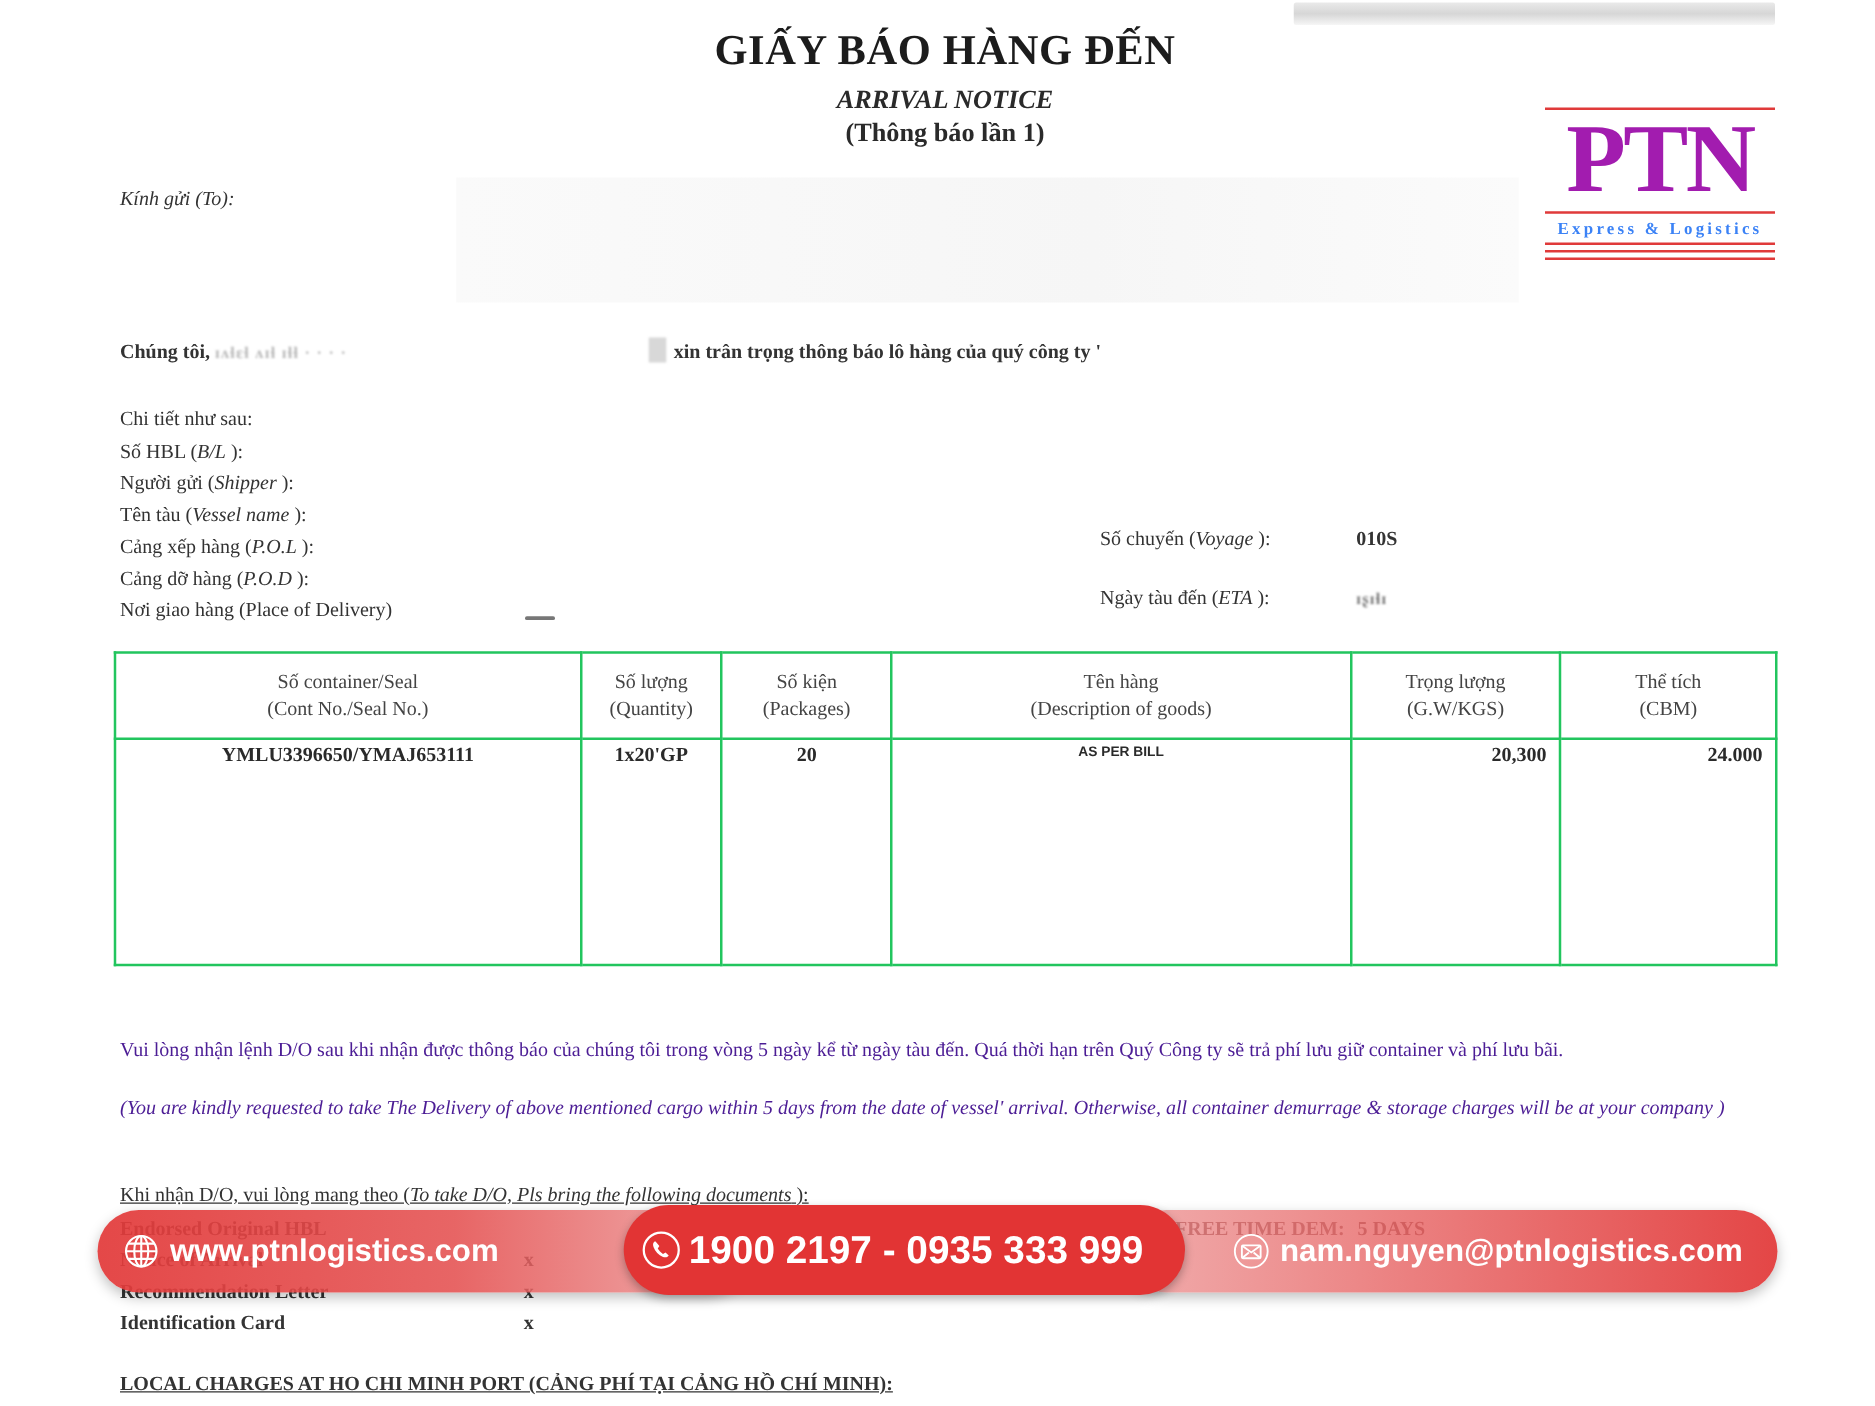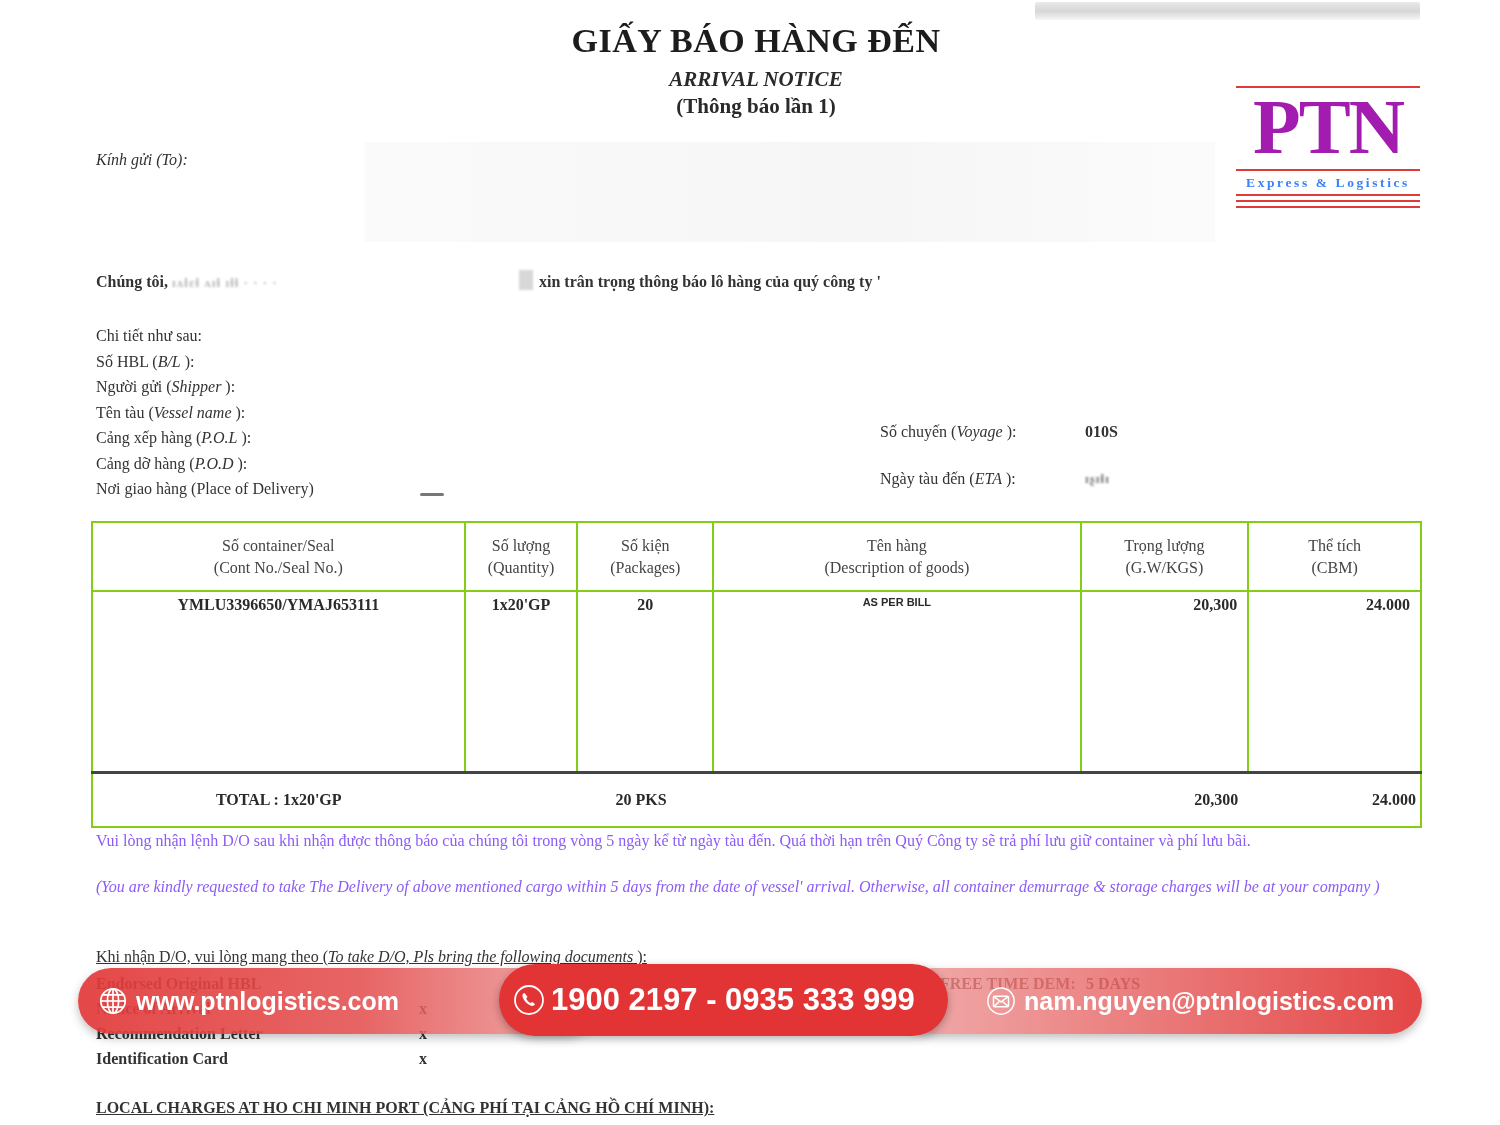--- a/index.html
+++ b/index.html
@@ -56,34 +56,34 @@
     .voyage .row { height: 27px; line-height: 27px; display: flex; margin-top: 20px; }
     .voyage .k { width: 205px; }
     .voyage .v { font-weight: bold; }
     .dash-mark { left: 420px; top: 493px; width: 24px; height: 3px; background: #777; border-radius: 2px; filter: blur(.6px); }
 
     
     table.goods {
       position: absolute; left: 91px; top: 521px; width: 1331px;
       border-collapse: collapse; font-size: 16px; color: #2a2a2a;
     }
-    table.goods th, table.goods td { border: 2px solid #84cc16; padding: 0; }
+    table.goods th, table.goods td { border: 2px solid #22c55e; padding: 0; }
     table.goods th {
       font-weight: normal; height: 67px; text-align: center; line-height: 22px; color: #444;
     }
     table.goods td.data { vertical-align: top; height: 175px; padding-top: 4px; font-weight: bold; }
     table.goods tr.total td { height: 52px; font-weight: bold; border-top: 3px solid #444; }
     table.goods tr.total td.nob { border-left: none; border-right: none; }
     table.goods tr.total td.first { border-right: none; }
     table.goods tr.total td.last { border-left: none; }
     .c { text-align: center; }
     .r { text-align: right; padding-right: 10px !important; }
     .sans { font-family: "Liberation Sans", sans-serif; font-size: 11px; }
 
-    .para { left: 96px; width: 1320px; font-size: 16px; line-height: 23px; color: #8b5cf6; }
+    .para { left: 96px; width: 1320px; font-size: 16px; line-height: 23px; color: #4c1d95; }
     .p1 { top: 829px; }
     .p2 { top: 875px; font-style: italic; }
     .docs-head { left: 96px; top: 948px; text-decoration: underline; }
     .doc-item { left: 96px; font-size: 16px; font-weight: bold; color: #333; }
     .doc-x { left: 419px; font-size: 16px; font-weight: bold; color: #333; }
     .local-head { left: 96px; top: 1099px; font-weight: bold; text-decoration: underline; }
     .freetime-k { left: 940px; top: 975px; font-weight: bold; color: #7a4040; font-size: 16px; }
     .freetime-v { left: 1086px; top: 975px; font-weight: bold; color: #6a3434; font-size: 16px; }
 
     
@@ -201,27 +201,20 @@
   </thead>
   <tbody>
     <tr>
       <td class="data c">YMLU3396650/YMAJ653111</td>
       <td class="data c">1x20'GP</td>
       <td class="data c">20</td>
       <td class="data c sans">AS PER BILL</td>
       <td class="data r">20,300</td>
       <td class="data r">24.000</td>
     </tr>
-    <tr class="total">
-      <td class="c first" colspan="1">TOTAL : 1x20'GP</td>
-      <td class="nob"></td>
-      <td class="c nob" colspan="2" style="text-align:left;padding-left:38px;">20 PKS</td>
-      <td class="r nob">20,300</td>
-      <td class="r last" style="padding-right:4px !important;">24.000</td>
-    </tr>
   </tbody>
 </table>
 
 <div class="abs para p1">Vui lòng nhận lệnh D/O sau khi nhận được thông báo của chúng tôi trong vòng 5 ngày kể từ ngày tàu đến. Quá thời hạn trên Quý Công ty sẽ trả phí lưu giữ container và phí lưu bãi.</div>
 <div class="abs para p2">(You are kindly requested to take The Delivery of above mentioned cargo within 5 days from the date of vessel' arrival. Otherwise, all container demurrage &amp; storage  charges will be at your company )</div>
 
 <div class="abs lbl docs-head">
   <span>Khi nhận D/O, vui lòng mang theo (</span><i>To take D/O, Pls bring the following documents</i><span> ):</span>
 </div>
 <div class="abs doc-item" style="top:975px;">Endorsed Original HBL</div>

